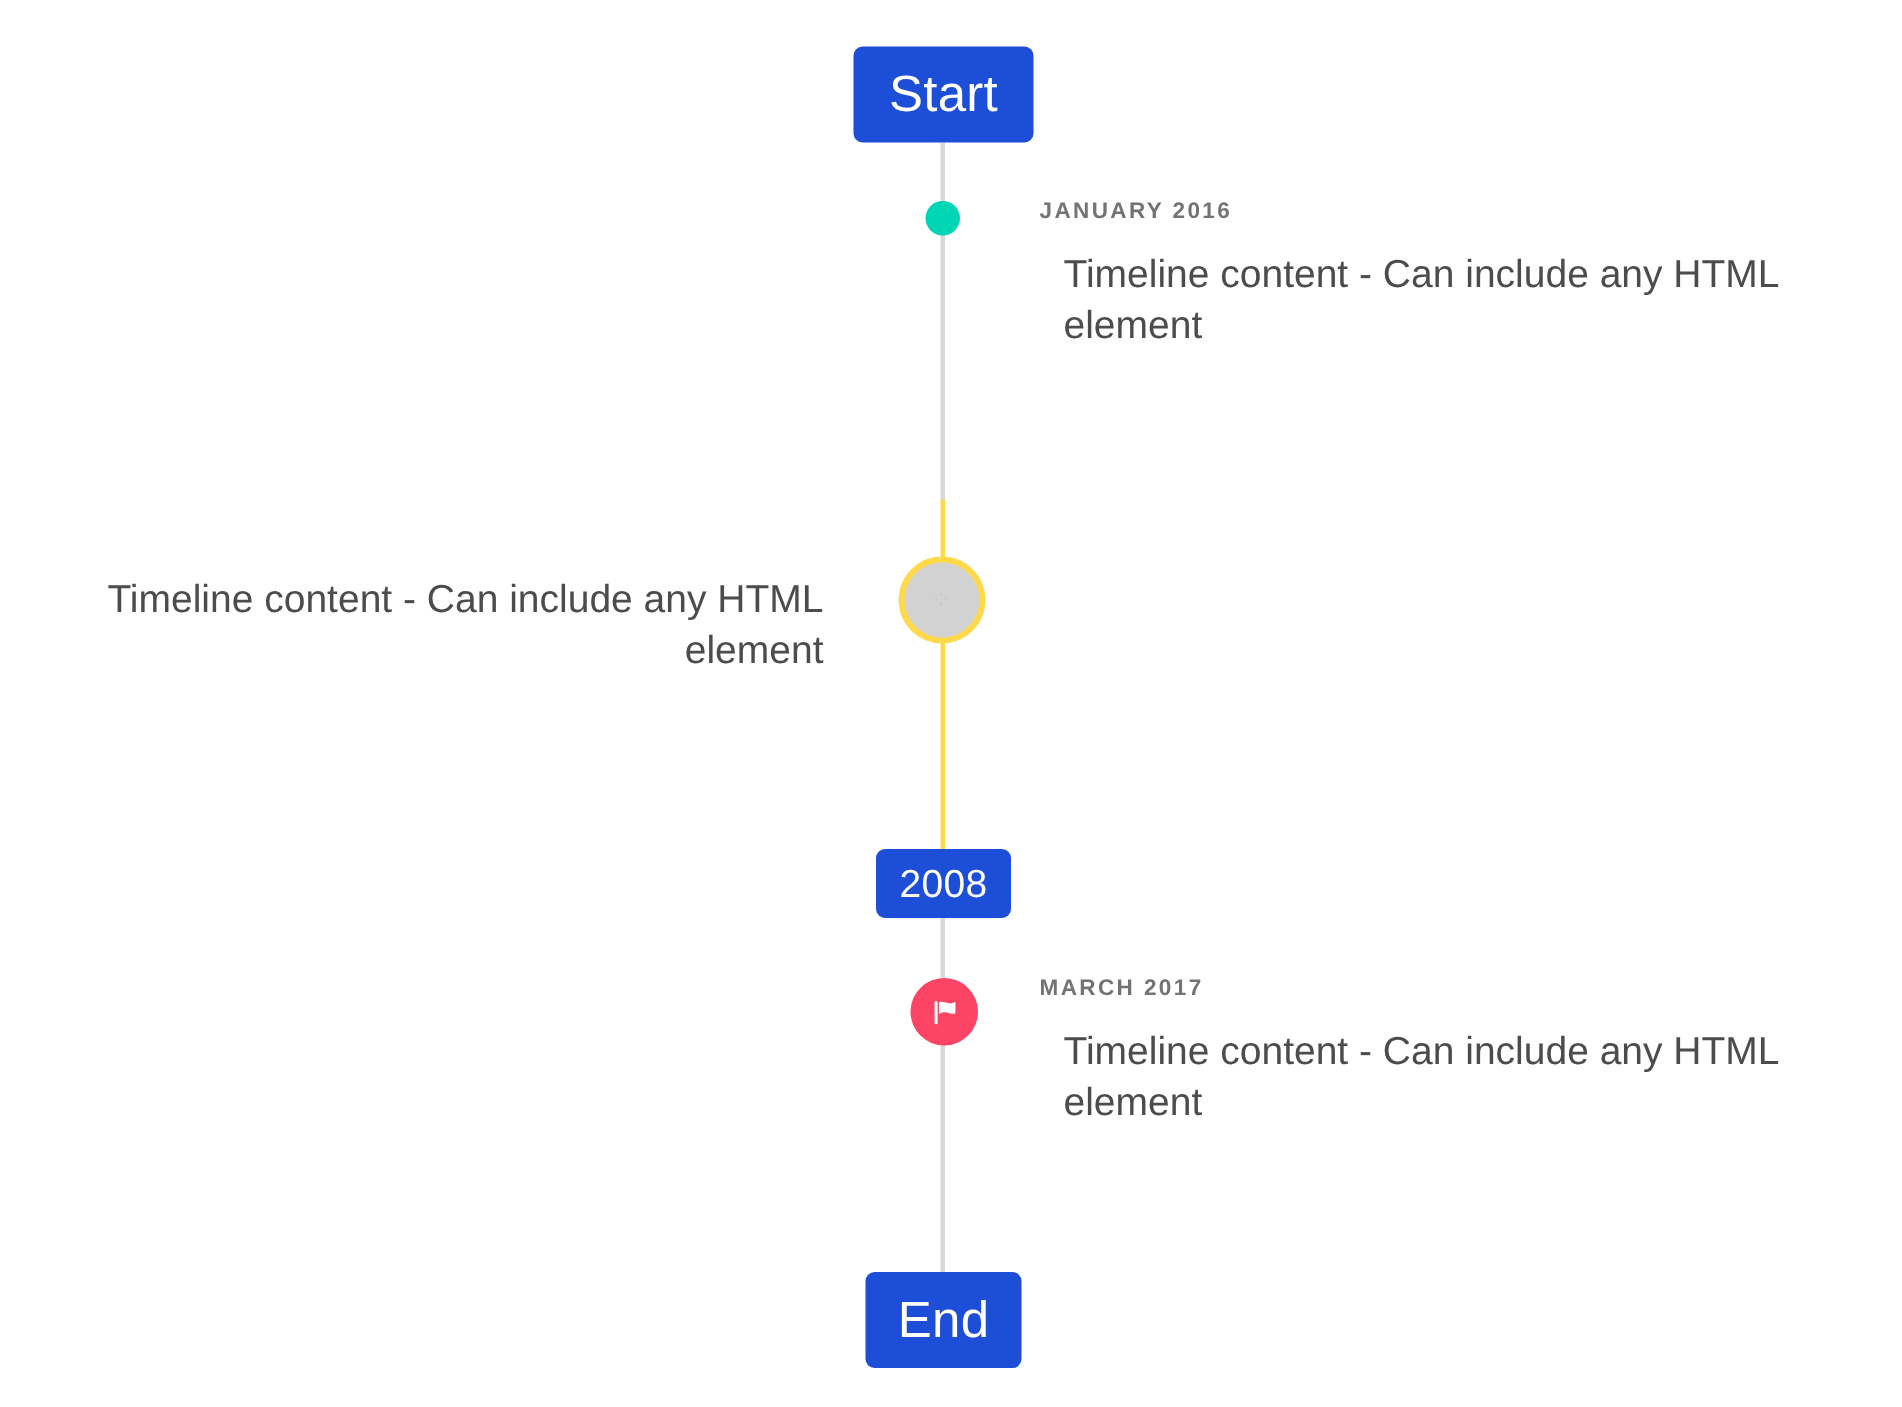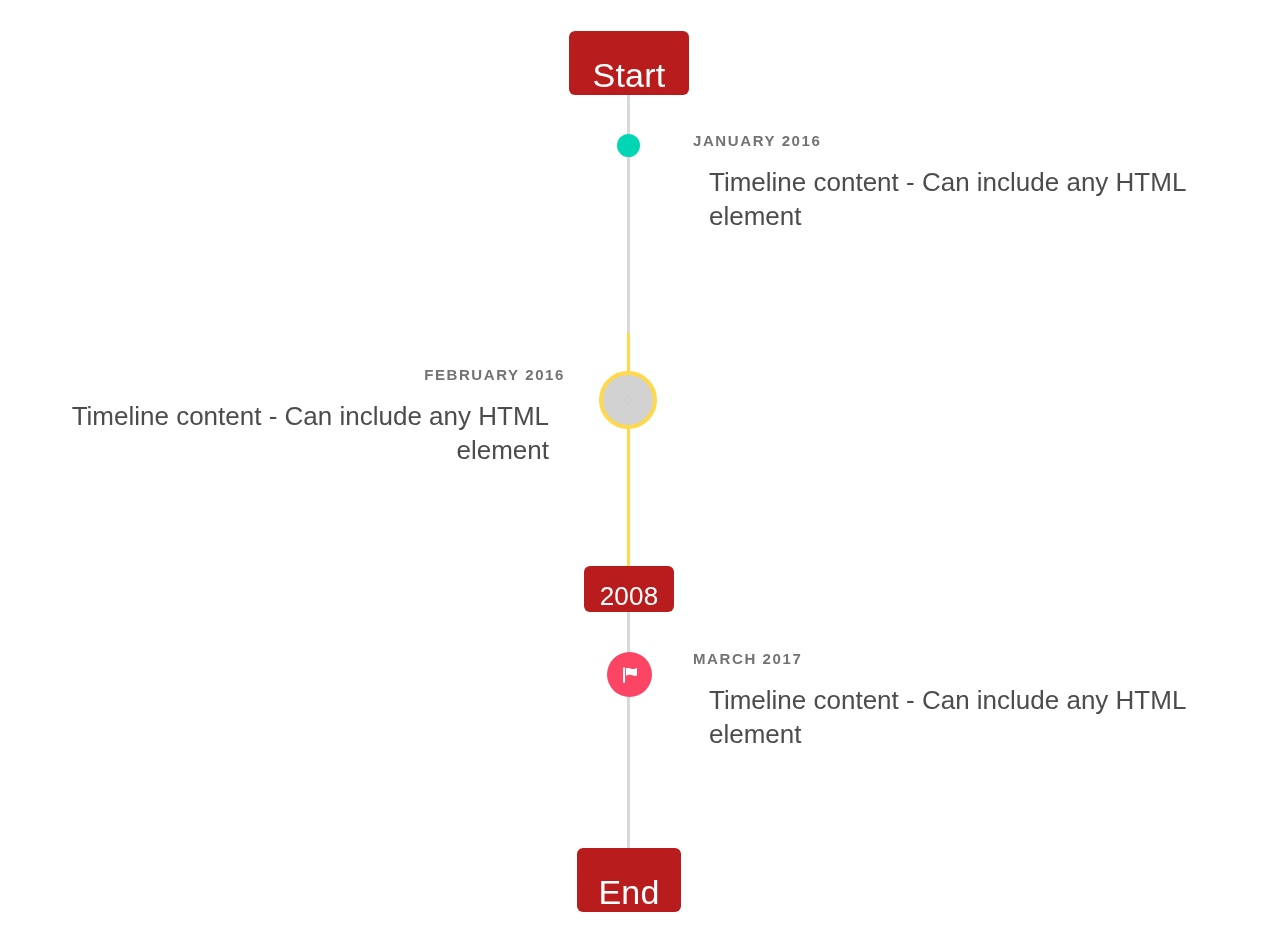--- a/index.html
+++ b/index.html
@@ -30,25 +30,25 @@
   .axis-gray   { background: #d8d8d8; }
   .axis-yellow { background: #ffd94a; }
 
   #seg-top     { top: 95px;  height: 238px; }
   #seg-yellow  { top: 333px; height: 233px; }
   #seg-bottom  { top: 612px; height: 236px; }
 
   
   .cap {
     position: absolute;
-    background: #b91c1c;
+    background: #1d4ed8;
     color: #ffffff;
     border-radius: 6px;
     display: flex;
-    align-items: flex-end;
+    align-items: center;
     justify-content: center;
     letter-spacing: 0.2px;
     user-select: none;
   }
   #cap-start {
     left: 569px; top: 31px;
     width: 120px; height: 64px;
     font-size: 34px;
   }
   #cap-mid {
@@ -135,21 +135,20 @@
   </div>
   <div id="entry-jan" class="entry">
     <p class="entry-date">January 2016</p>
     <p class="entry-body">Timeline content - Can include any HTML element</p>
   </div>
 
   <div id="marker-feb" class="marker">
     <span class="marker-glyph">⁘</span>
   </div>
   <div id="entry-feb" class="entry">
-    <p class="entry-date">February 2016</p>
     <p class="entry-body">Timeline content - Can include any HTML element</p>
   </div>
 
   <div id="cap-mid" class="cap">
     <span>2008</span>
   </div>
 
   <div id="marker-mar" class="marker">
     <svg class="flag-icon" width="22" height="22" viewBox="0 0 24 24">
       <rect x="4.4" y="3.6" width="2.2" height="17" rx="1.1" fill="#ffffff"></rect>

